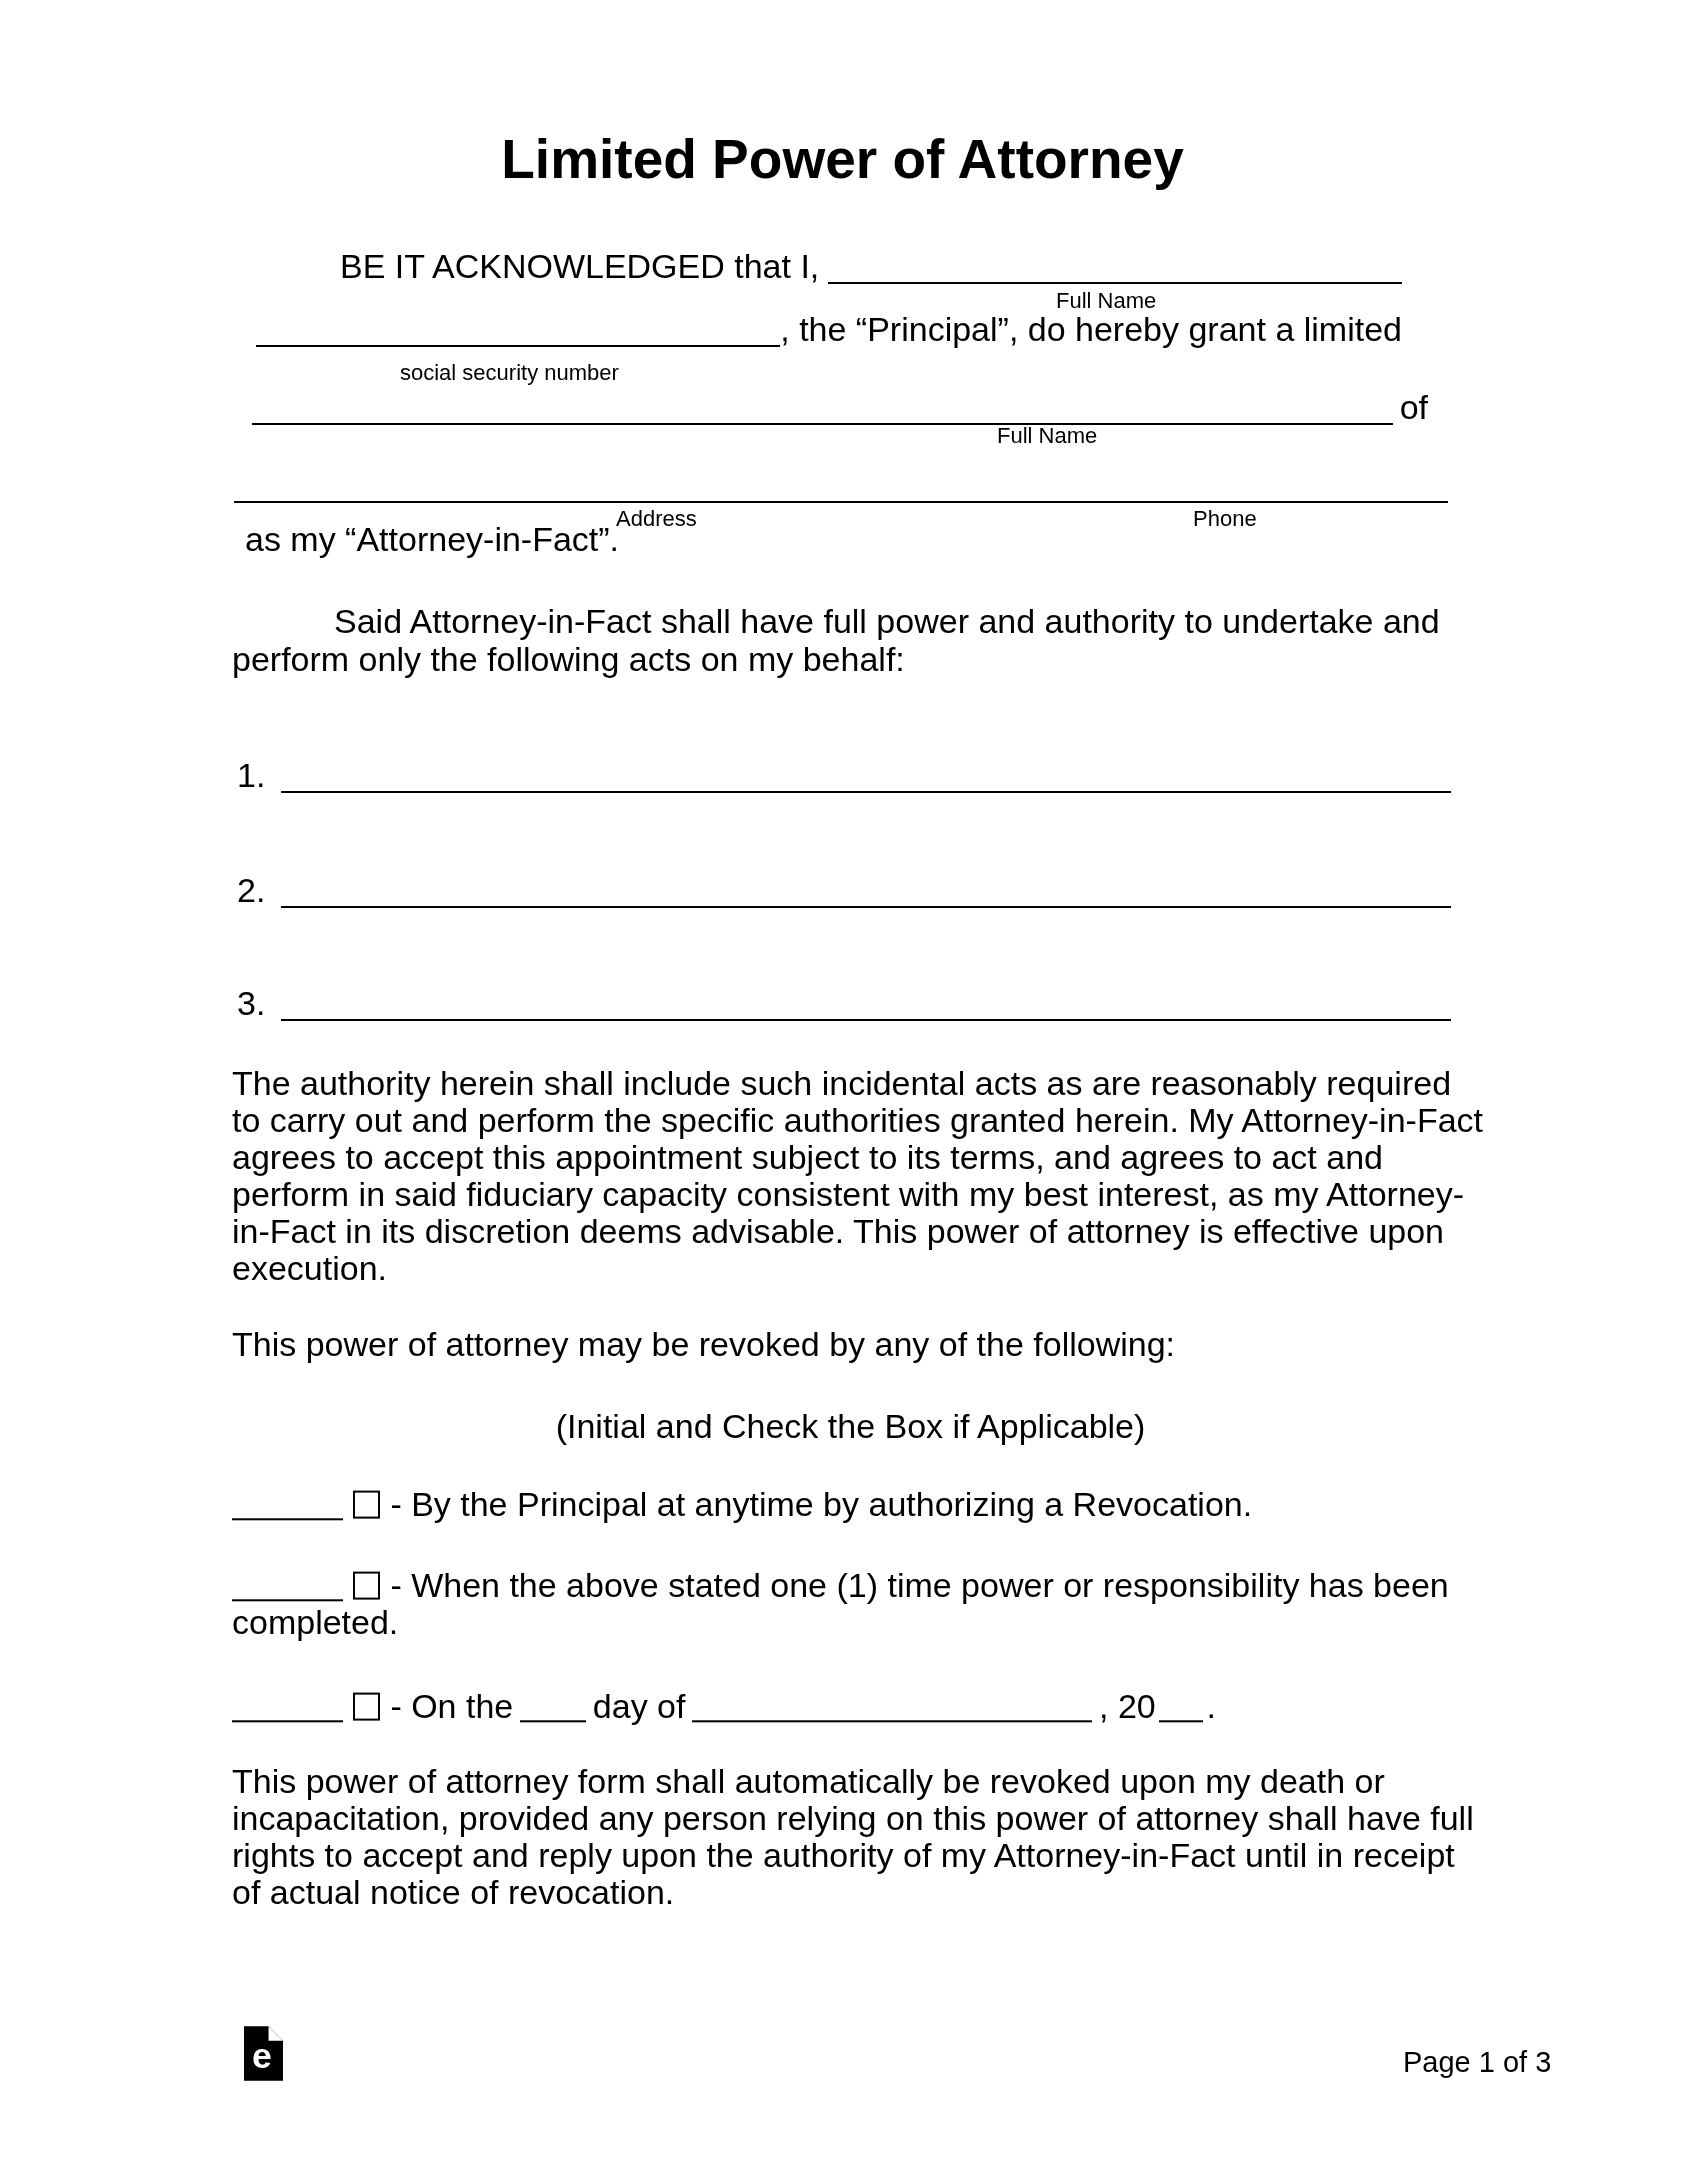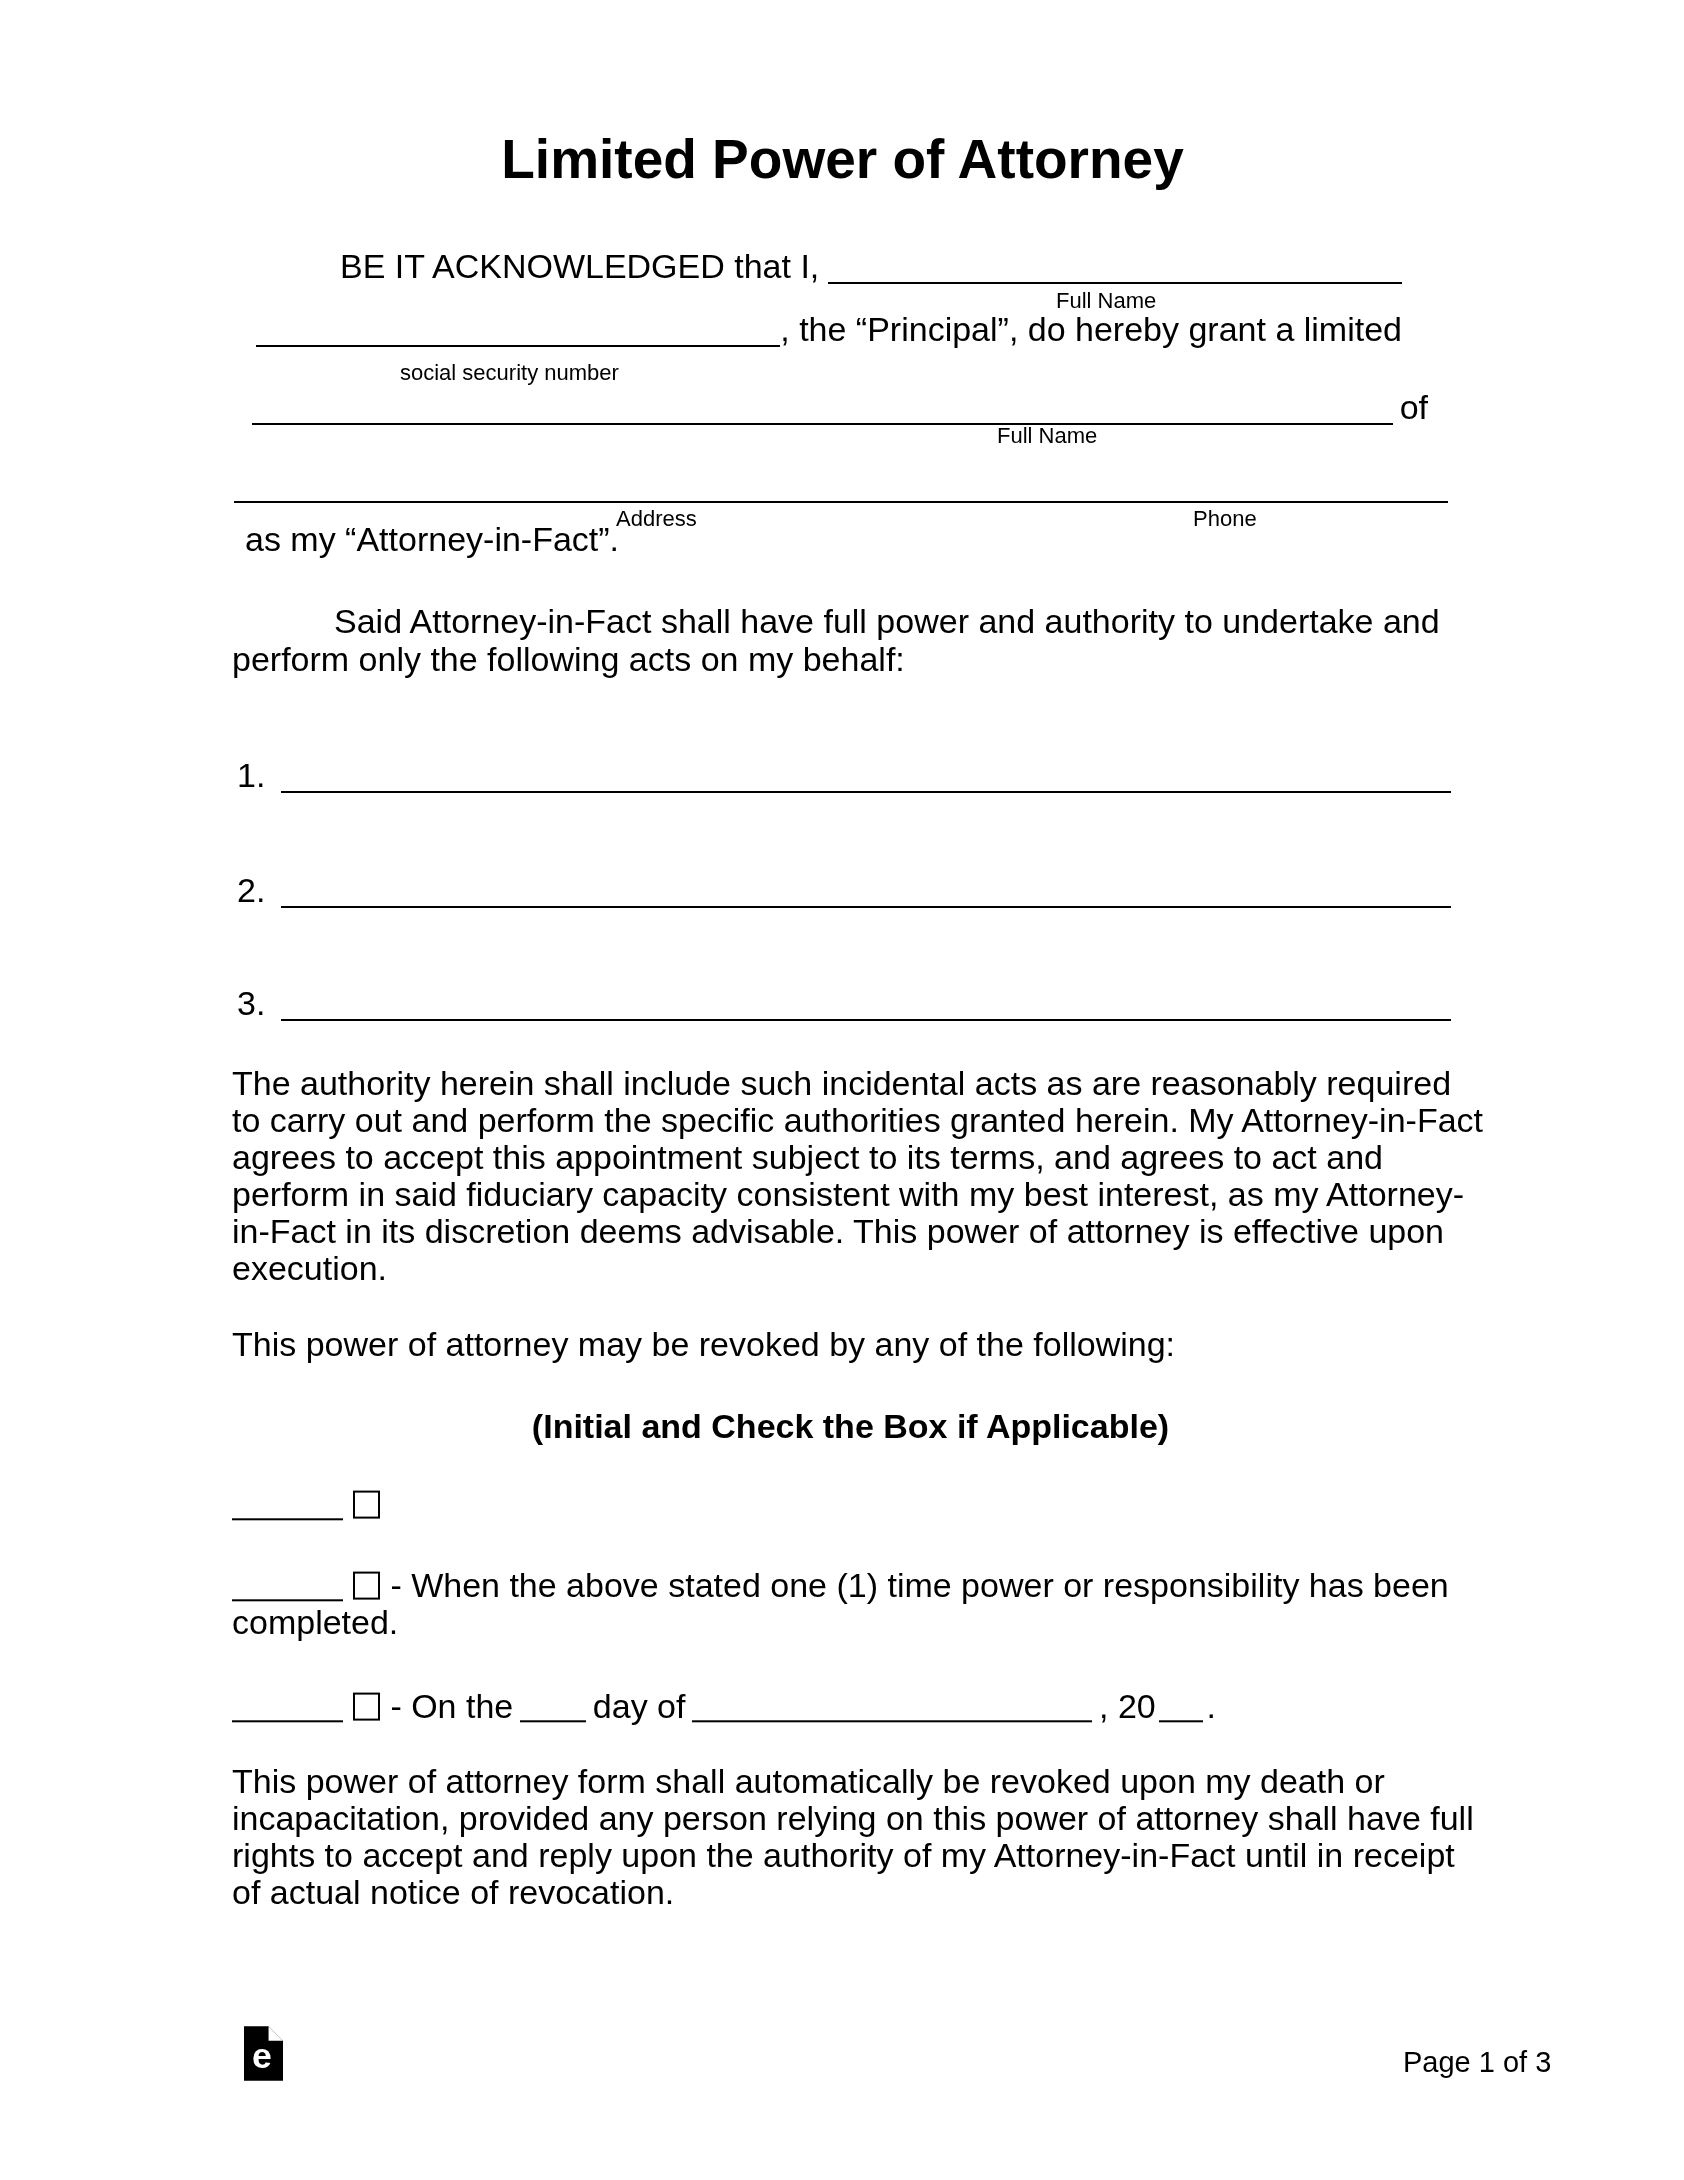--- a/index.html
+++ b/index.html
@@ -25,21 +25,21 @@
     flex:0 0 auto;
   }
   .grow{flex:1 1 auto;}
   .mx{margin-left:6.8px;margin-right:6.8px;}
   .ml{margin-left:15.3px;}
   .slabel{font-size:22px;line-height:22px;}
   .rule{border-top:2.6px solid #000;height:0;}
   .para{white-space:pre-line;line-height:37px;}
   .para.lh45{line-height:38px;}
   .indent{text-indent:102px;}
-  .heading{left:0;right:0;text-align:center;font-weight:bold;padding-left:16px;}
+  .heading{left:0;right:0;text-align:center;font-weight:normal;padding-left:16px;}
   .check{line-height:37px;}
   .ctext{white-space:pre-line;}
   .iblank{
     display:inline-block;
     border-bottom:2.6px solid #000;
     height:25.6px;
     transform:translateY(4.3px);
     vertical-align:baseline;
   }
   .w130{width:111px;margin-right:10.2px;}
@@ -108,21 +108,21 @@
 agrees to accept this appointment subject to its terms, and agrees to act and
 perform in said fiduciary capacity consistent with my best interest, as my Attorney-
 in-Fact in its discretion deems advisable. This power of attorney is effective upon
 execution.</div>
 
   <div class="abs" style="left:232px;top:1325px;">This power of attorney may be revoked by any of the following:</div>
 
   <div class="abs heading" style="top:1407px;">(Initial and Check the Box if Applicable)</div>
 
   <div class="abs check" style="left:232px;top:1486px;width:1278px;">
-    <span class="iblank w130"></span><span class="checkbox"></span>
+    <span class="iblank w130"></span><span class="checkbox"></span><span class="ctext">- By the Principal at anytime by authorizing a Revocation.</span>
   </div>
 
   <div class="abs check" style="left:232px;top:1567px;width:1278px;">
     <span class="iblank w130"></span><span class="checkbox"></span><span class="ctext">- When the above stated one (1) time power or responsibility has been
 completed.</span>
   </div>
 
   <div class="abs check" style="left:232px;top:1688px;width:1278px;">
     <span class="iblank w130"></span><span class="checkbox"></span><span>- On the</span><span class="iblank w78"></span><span>day of</span><span class="iblank w470"></span><span>, 20</span><span class="iblank w52"></span><span>.</span>
   </div>

